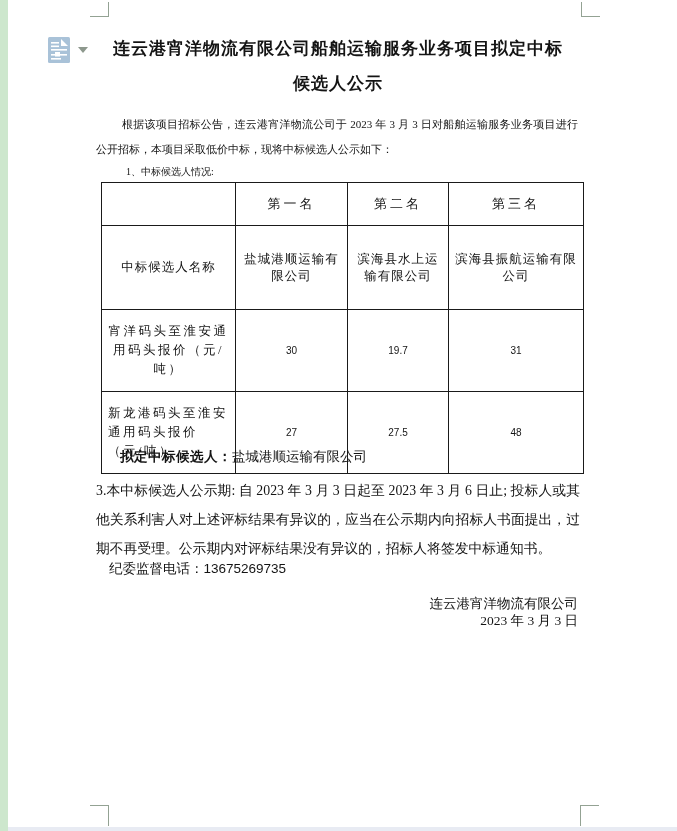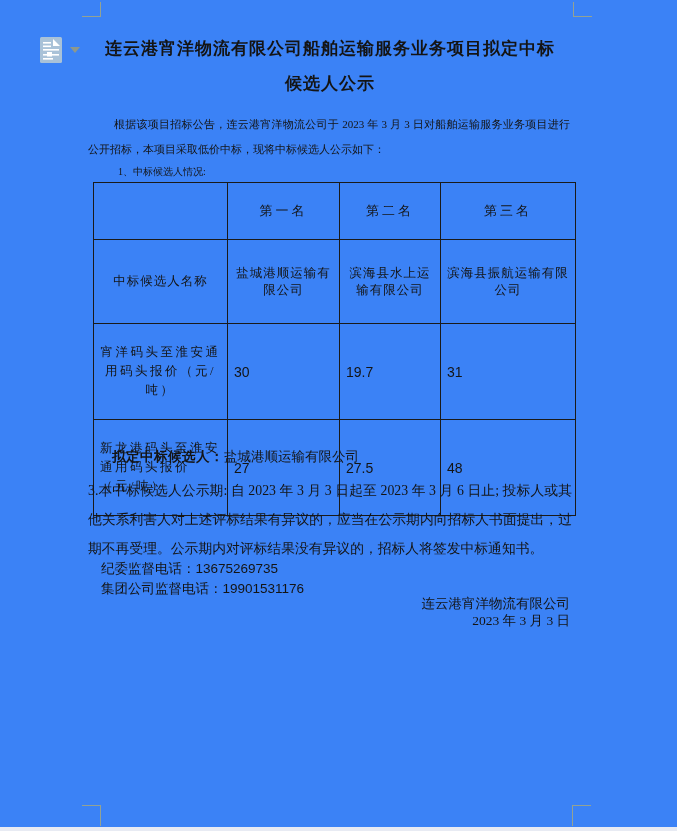--- a/index.html
+++ b/index.html
@@ -4,21 +4,21 @@
 <style>
   html,body{margin:0;padding:0;}
   body{
     width:677px;height:831px;
     font-family:"Liberation Serif","DejaVu Serif",serif;
     color:#141414;
     background:#cde7cd;
     position:relative;
     overflow:hidden;
   }
-  .page{position:absolute;inset:0;background:#3b82f6;}
+  .page{position:absolute;inset:0;background:#ffffff;margin-left:8px;}
 
   
   .mark{position:absolute;width:18px;height:14px;}
   .mark-tl{left:82px;top:2px;border-right:1px solid #93a293;border-bottom:1px solid #93a293;}
   .mark-tr{left:573px;top:2px;border-left:1px solid #93a293;border-bottom:1px solid #93a293;}
   .mark-bl{left:82px;top:805px;height:20px;border-right:1px solid #93a293;border-top:1px solid #93a293;}
   .mark-br{left:572px;top:805px;height:20px;border-left:1px solid #93a293;border-top:1px solid #93a293;}
 
   
   .paste-widget{position:absolute;left:40px;top:37px;width:44px;height:26px;cursor:pointer;}
@@ -46,35 +46,35 @@
 
   table.bids{
     position:absolute;left:93px;top:182px;
     border-collapse:collapse;table-layout:fixed;
     font-size:12.5px;
   }
   table.bids td,table.bids th{
     border:1px solid #1a1a1a;
     font-weight:normal;
     overflow:hidden;
-    padding:19px 6px;
+    padding:12px 6px;
   }
   .c0{width:134px;} .c1{width:112px;} .c2{width:101px;} .c3{width:135px;}
   tr.r-head{height:30px;} tr.r-name{height:84px;} tr.r-p1{height:70px;} tr.r-p2{height:56px;}
   tr.r-head th{text-align:center;letter-spacing:3px;font-size:13px;}
   td.cell-center{text-align:center;vertical-align:middle;line-height:17px;letter-spacing:1px;}
   td.cell-label{
     text-align:center;vertical-align:middle;letter-spacing:2.5px;line-height:19px;
   }
   td.cell-label-top{
     text-align:left;vertical-align:top;letter-spacing:2.5px;line-height:19px;padding-top:5px;
   }
   td.cell-num{
-    vertical-align:middle;
-    font-family:"Liberation Sans","DejaVu Sans",sans-serif;font-size:14px;
+    text-align:center;vertical-align:middle;
+    font-family:"Liberation Sans","DejaVu Sans",sans-serif;font-size:10px;
   }
 
   .proposed{
     position:absolute;left:88px;top:448px;width:482px;
     font-size:13.5px;text-indent:24px;
   }
   .proposed b{letter-spacing:0.5px;}
 
   .para3{
     position:absolute;left:88px;top:476px;width:484px;
@@ -169,23 +169,20 @@
   <div class="proposed">
     <b>拟定中标候选人：</b><span>盐城港顺运输有限公司</span>
   </div>
 
   <div class="para3">3.本中标候选人公示期: 自 2023 年 3 月 3 日起至 2023 年 3 月 6 日止; 投标人或其他关系利害人对上述评标结果有异议的，应当在公示期内向招标人书面提出，过期不再受理。公示期内对评标结果没有异议的，招标人将签发中标通知书。</div>
 
   <div class="phones">
     <div>
       <span>纪委监督电话：</span><span class="num">13675269735</span>
     </div>
-    <div>
-      <span>集团公司监督电话：</span><span class="num">19901531176</span>
-    </div>
   </div>
 
   <div class="signature">
     <div>连云港宵洋物流有限公司</div>
     <div>2023 年 3 月 3 日</div>
   </div>
 
   <div class="bottom-strip"></div>
 </div>
 

